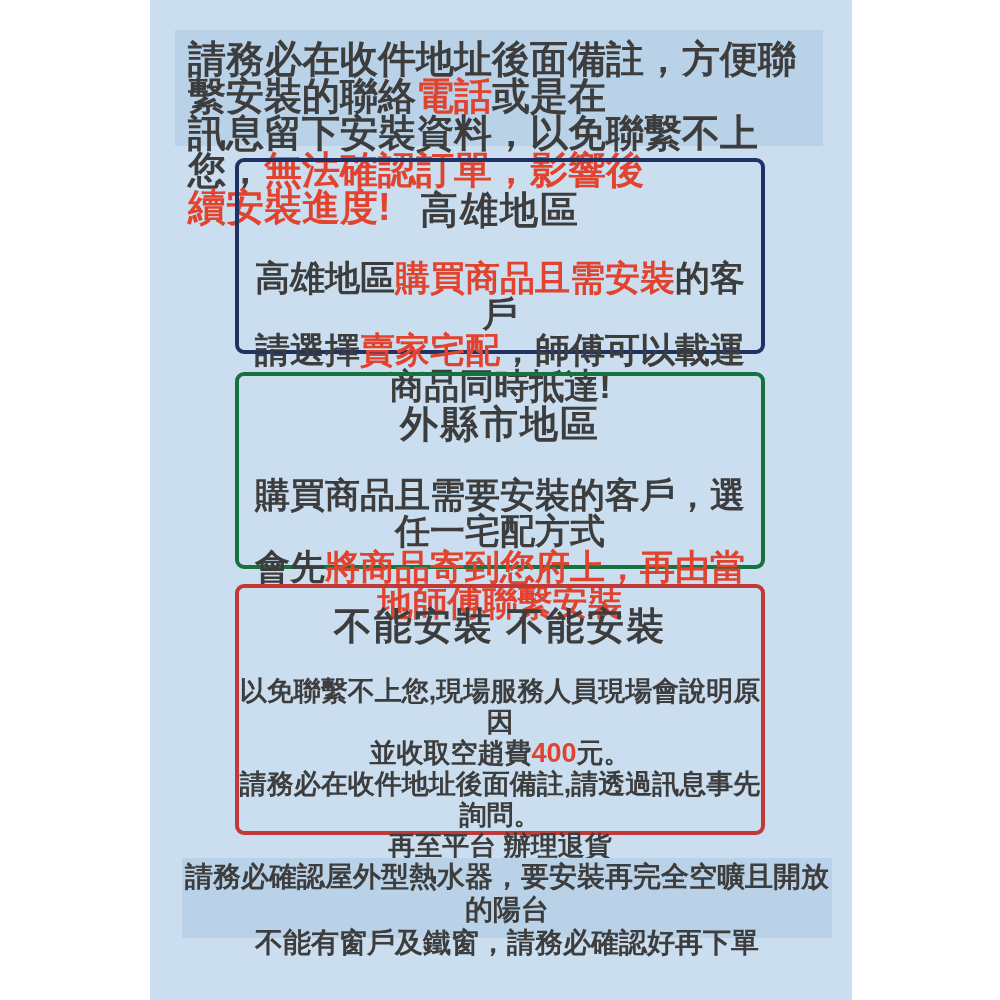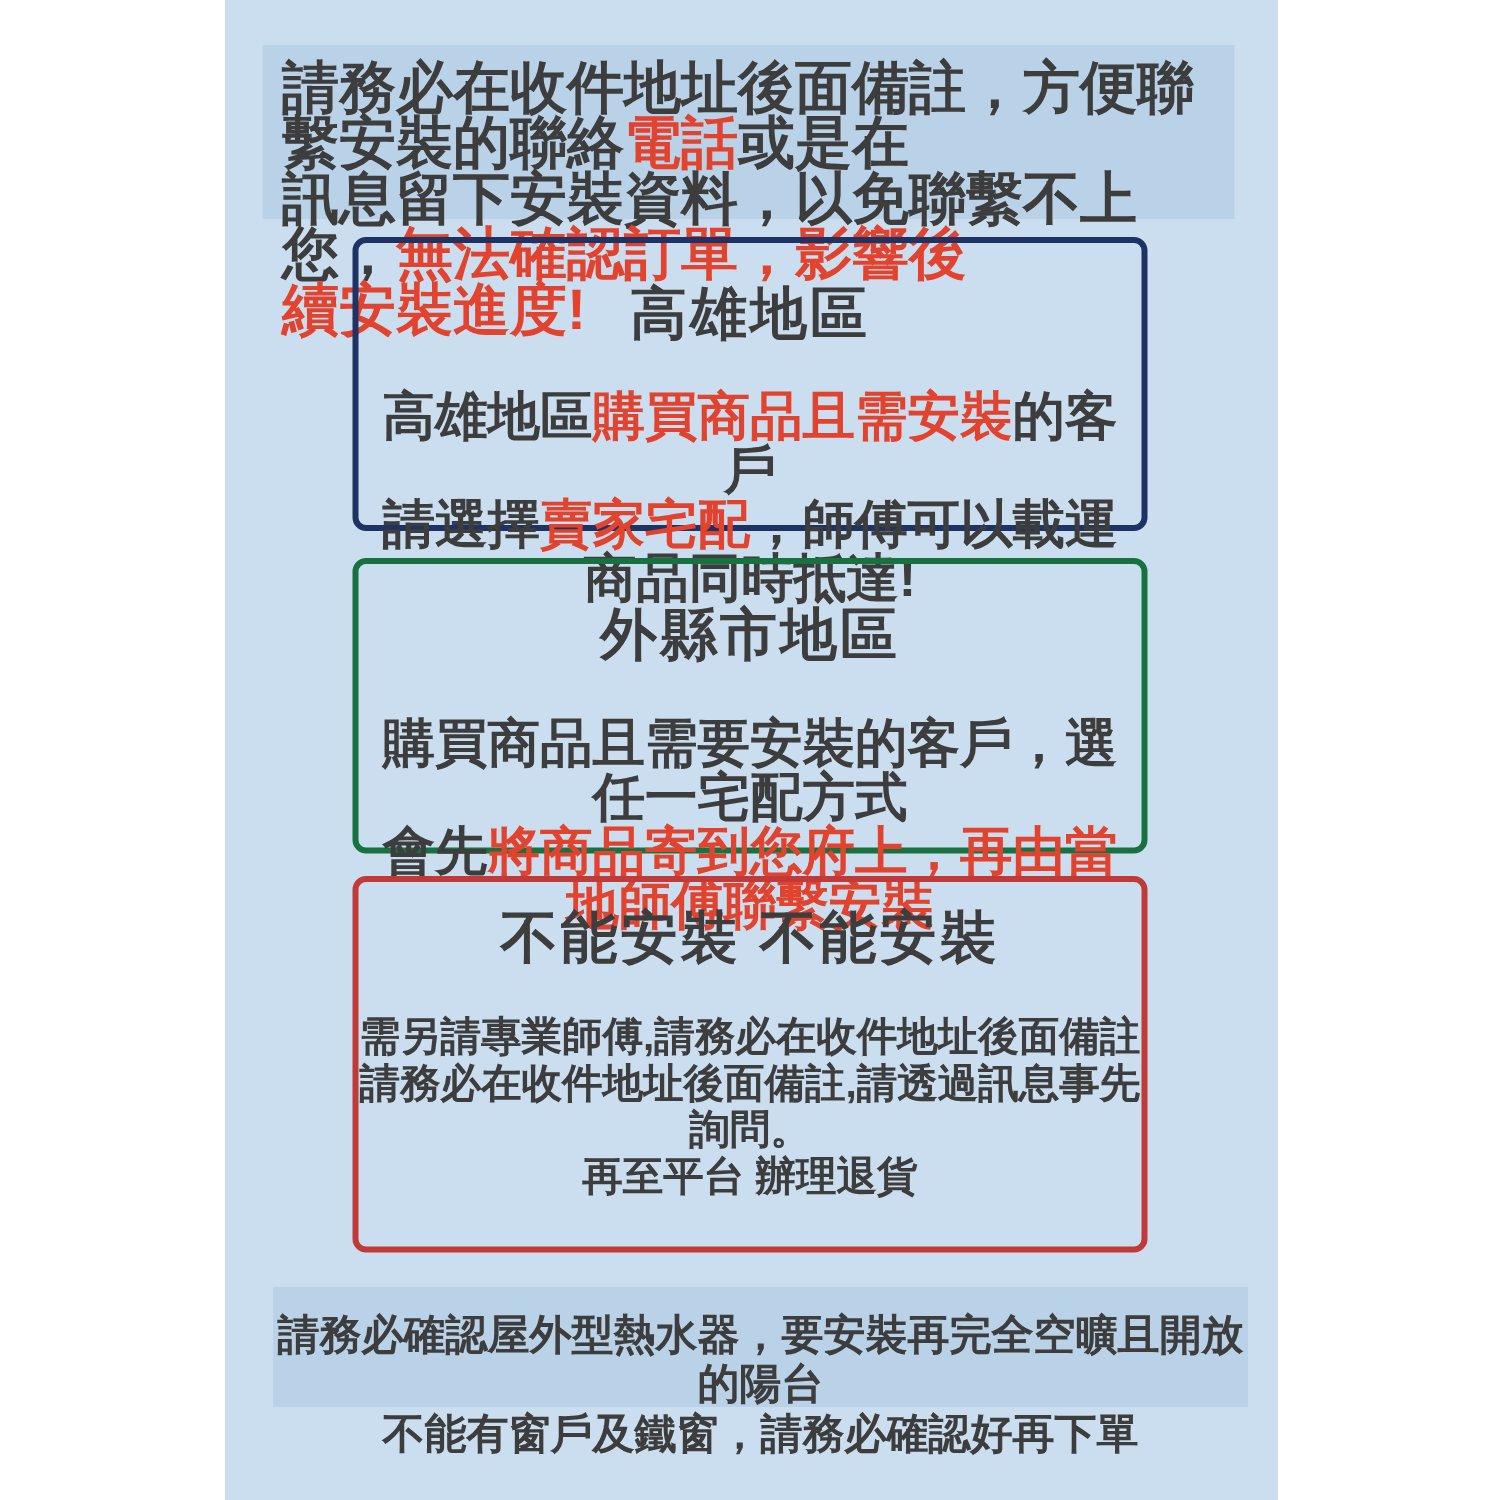--- a/index.html
+++ b/index.html
@@ -62,21 +62,21 @@
   }
   .box-kaohsiung .box-body { margin-top: 28px; }
   .box-outer     .box-body { margin-top: 32px; }
   .box-env       .box-body { margin-top: 28px; font-size: 27px; line-height: 31px; }
   .bottom-panel {
     position: absolute;
     left: 32px; top: 858px;
     width: 650px; height: 80px;
     background: var(--panel_bg, #b9d2e7);
     box-sizing: border-box;
-    padding-top: 15px;
+    padding-top: 2px;
     font-size: 28px;
     line-height: 33px;
     color: var(--text_dark, #3d3d3d);
     text-align: center;
   }
   .seg { color: var(--text_dark, #3d3d3d); }
   .seg.red { color: var(--text_red, #e2432e); }
 </style>
 </head>
 <body>
@@ -102,21 +102,22 @@
       <div class="box-title">外縣市地區</div>
       <div class="box-body">
           <div class="line"><span class="seg">購買商品且需要安裝的客戶，選任一宅配方式</span></div>
           <div class="line"><span class="seg">會先</span><span class="seg red">將商品寄到您府上，再由當地師傅聯繫安裝</span></div>
         </div>
     </div>
 
     <div class="box box-env" style="border-color: rgb(194, 58, 56);">
       <div class="box-title">不能安裝 不能安裝</div>
       <div class="box-body">
-          <div class="line"><span class="seg">需另請專業師傅,請務必在收件地址後面備註</span></div>
+          <div class="line"><span class="seg">以免聯繫不上您,現場服務人員現場會說明原因</span></div>
+          <div class="line"><span class="seg">並收取空趙費</span><span class="seg red">400</span><span class="seg">元。</span></div>
           <div class="line"><span class="seg">請務必在收件地址後面備註,請透過訊息事先詢問。</span></div>
           <div class="line"><span class="seg">再至平台 辦理退貨</span></div>
         </div>
     </div>
 
     <div class="bottom-panel">
         <div class="line"><span class="seg">請務必確認屋外型熱水器，要安裝再完全空曠且開放的陽台</span></div>
         <div class="line"><span class="seg">不能有窗戶及鐵窗，請務必確認好再下單</span></div>
       </div>
 

